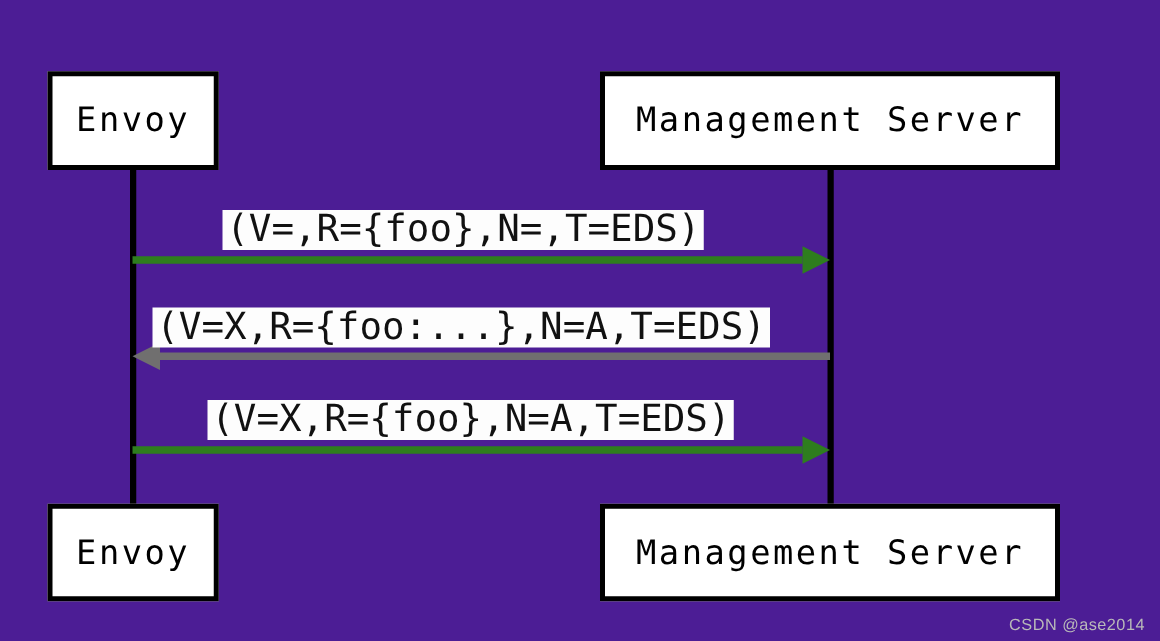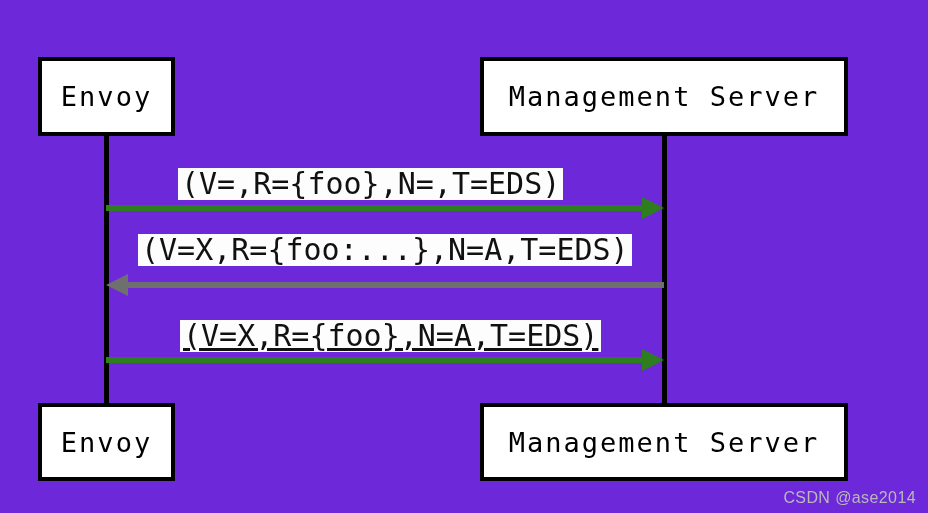--- a/index.html
+++ b/index.html
@@ -80,39 +80,39 @@
     background: #fdfdfd;
     color: #111111;
     font-family: "DejaVu Sans Mono", "Liberation Mono", monospace;
     font-size: 30px;
     letter-spacing: 0px;
     white-space: nowrap;
     line-height: 30px;
     padding: 1px 3px;
   }
   #label-1 { left: 178px; top: 168px; }
-  #label-2 { left: 122px; top: 234px; margin-left: 16px; }
-  #label-3 { left: 180px; top: 320px; text-decoration: underline; }
+  #label-2 { left: 122px; top: 246px; }
+  #label-3 { left: 166px; top: 320px; }
 
   
   #watermark {
     position: absolute;
     right: 12px;
     bottom: 6px;
     color: #b9b9b9;
     font-family: "Liberation Sans", sans-serif;
-    font-size: 16px;
+    font-size: 13px;
     letter-spacing: 0.4px;
     white-space: nowrap;
   }
 </style>
 </head>
 <body>
 
-<div id="canvas" style="background: #6d28d9;">
+<div id="canvas" style="background: #4c1d95;">
 
   <div class="participant-box" id="box-envoy-top" style="border-color: rgb(0, 0, 0); color: rgb(0, 0, 0);">
     <span>Envoy</span>
   </div>
 
   <div class="participant-box" id="box-mgmt-top" style="border-color: rgb(0, 0, 0); color: rgb(0, 0, 0);">
     <span>Management Server</span>
   </div>
 
   <div class="lifeline" id="lifeline-envoy" style="background: rgb(0, 0, 0);"></div>

